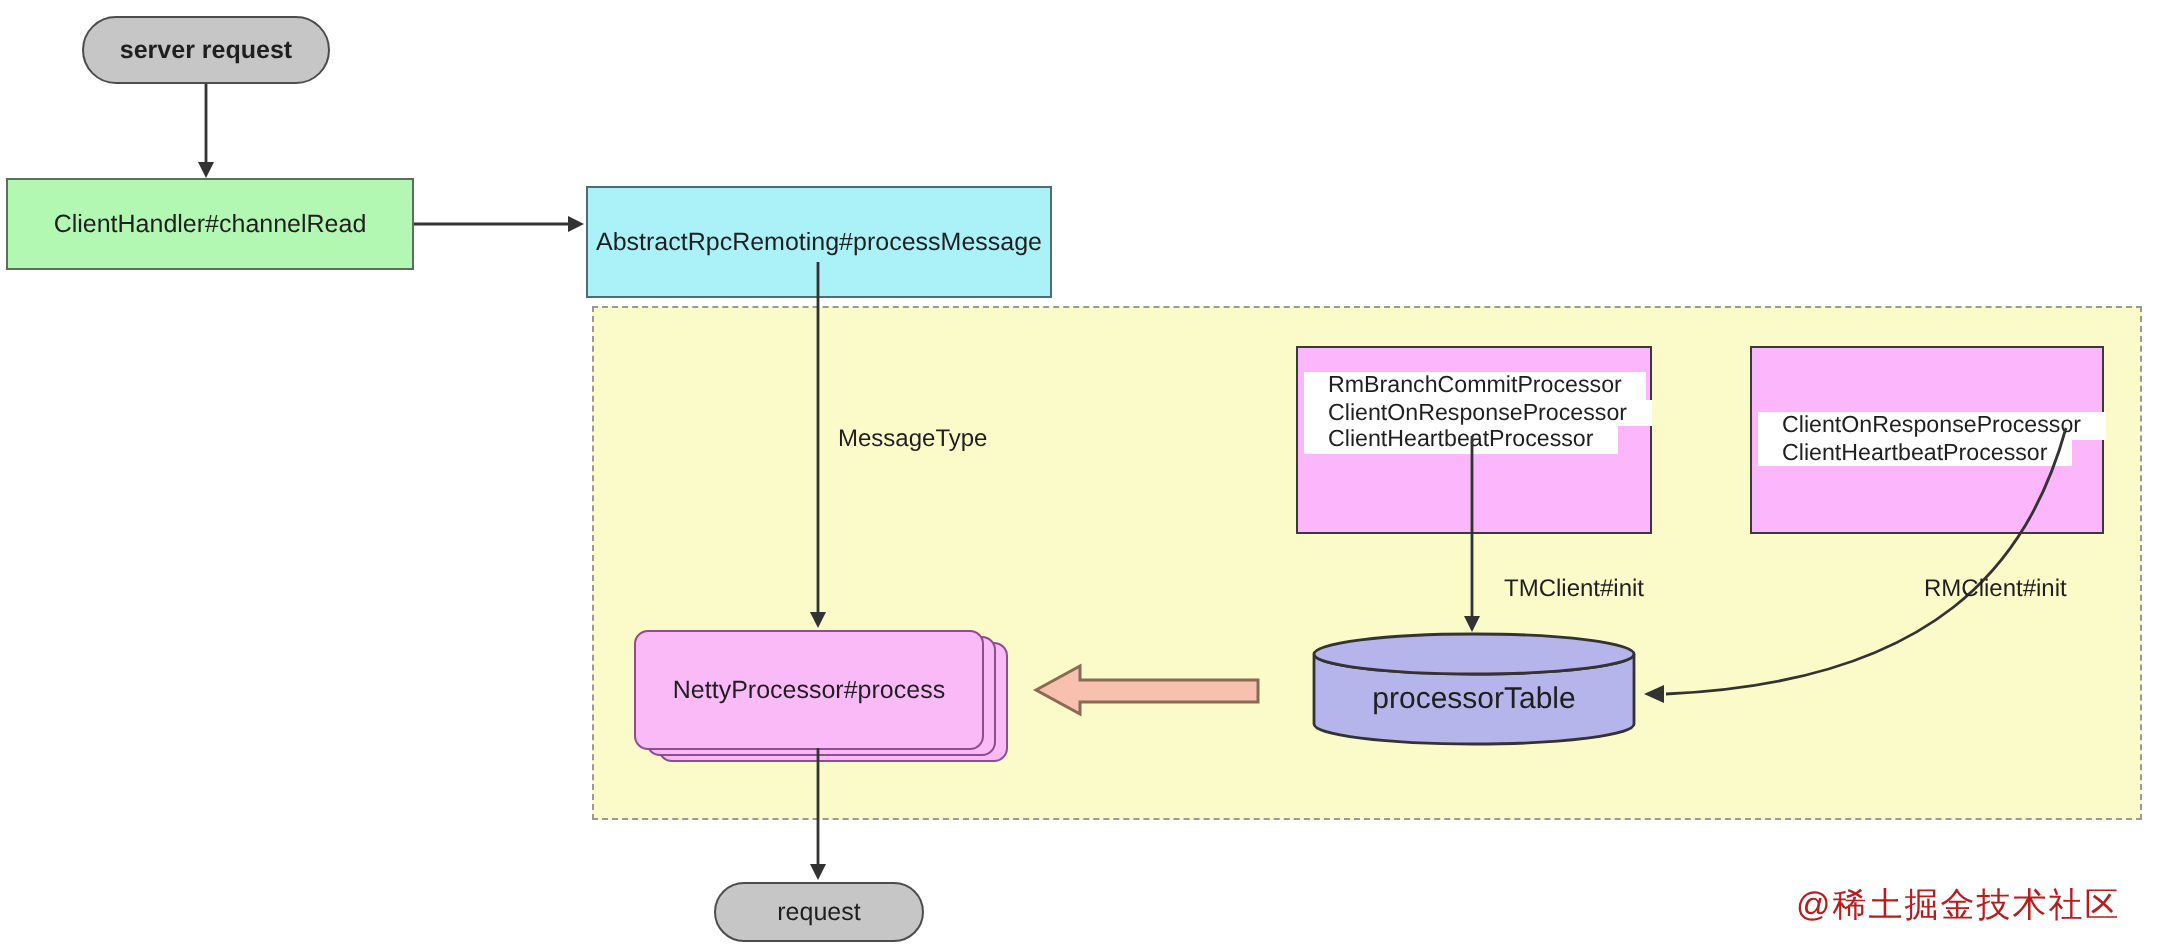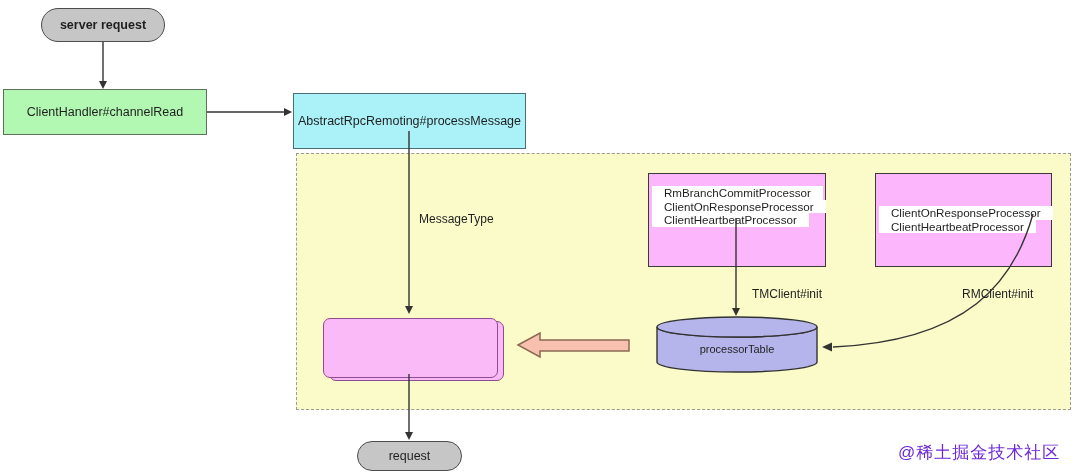--- a/index.html
+++ b/index.html
@@ -16,22 +16,22 @@
   .pink-box{background:#fcb6fc;border:1.4px solid #3a3a3a;z-index:1;padding:12px 3px 0 3px;}
   .pink-box.tm{padding-top:32px;}
   .proc-line{font-size:11.6px;line-height:13.6px;white-space:nowrap;}
   .proc-line span{background:#ffffff;display:inline-block;padding:0 12px;}
   .flow-label{font-size:12px;z-index:3;white-space:nowrap;}
   .netty-stack{z-index:1;}
   .netty-layer{position:absolute;background:#f9baf7;border:1.5px solid #8e4d8e;border-radius:7px;width:173px;height:58px;}
   .netty-main{position:absolute;background:#f9baf7;border:1.5px solid #8e4d8e;border-radius:7px;width:173px;height:58px;
     display:flex;align-items:center;justify-content:center;font-size:12.5px;}
   .connectors{position:absolute;left:0;top:0;z-index:2;pointer-events:none;}
-  .cyl-label{z-index:3;display:flex;align-items:center;justify-content:center;font-size:11px;}
-  .watermark{z-index:3;font-size:17px;color:#6d28d9;letter-spacing:1px;}
+  .cyl-label{z-index:3;display:flex;align-items:center;justify-content:center;font-size:15px;}
+  .watermark{z-index:3;font-size:17px;color:#b91c1c;letter-spacing:1px;}
 </style>
 </head>
 <body>
 
 <div class="diagram">
 
   <div class="abs yellow-region" style="left:296px;top:153px;width:775px;height:257px;"></div>
 
   <div class="abs node oval" style="left:41px;top:8px;width:124px;height:34px;font-weight:bold;">
     <span>server request</span>
@@ -43,20 +43,23 @@
 
   <div class="abs node cyan-box" style="left:293px;top:93px;width:233px;height:56px;">
     <span>AbstractRpcRemoting#processMessage</span>
   </div>
 
   <div class="abs flow-label" style="left:419px;top:212px;">MessageType</div>
 
   <div class="abs netty-stack" style="left:317px;top:315px;width:185px;height:66px;">
     <div class="netty-layer" style="left:12px;top:6px;"></div>
     <div class="netty-layer" style="left:6px;top:3px;"></div>
+    <div class="netty-main" style="left:0;top:0;">
+      <span>NettyProcessor#process</span>
+    </div>
   </div>
 
   <div class="abs pink-box" style="left:648px;top:173px;width:178px;height:94px;">
     <div class="proc-line"><span>RmBranchCommitProcessor</span></div>
     <div class="proc-line"><span>ClientOnResponseProcessor</span></div>
     <div class="proc-line"><span>ClientHeartbeatProcessor</span></div>
   </div>
 
   <div class="abs pink-box tm" style="left:875px;top:173px;width:177px;height:94px;">
     <div class="proc-line"><span>ClientOnResponseProcessor</span></div>

